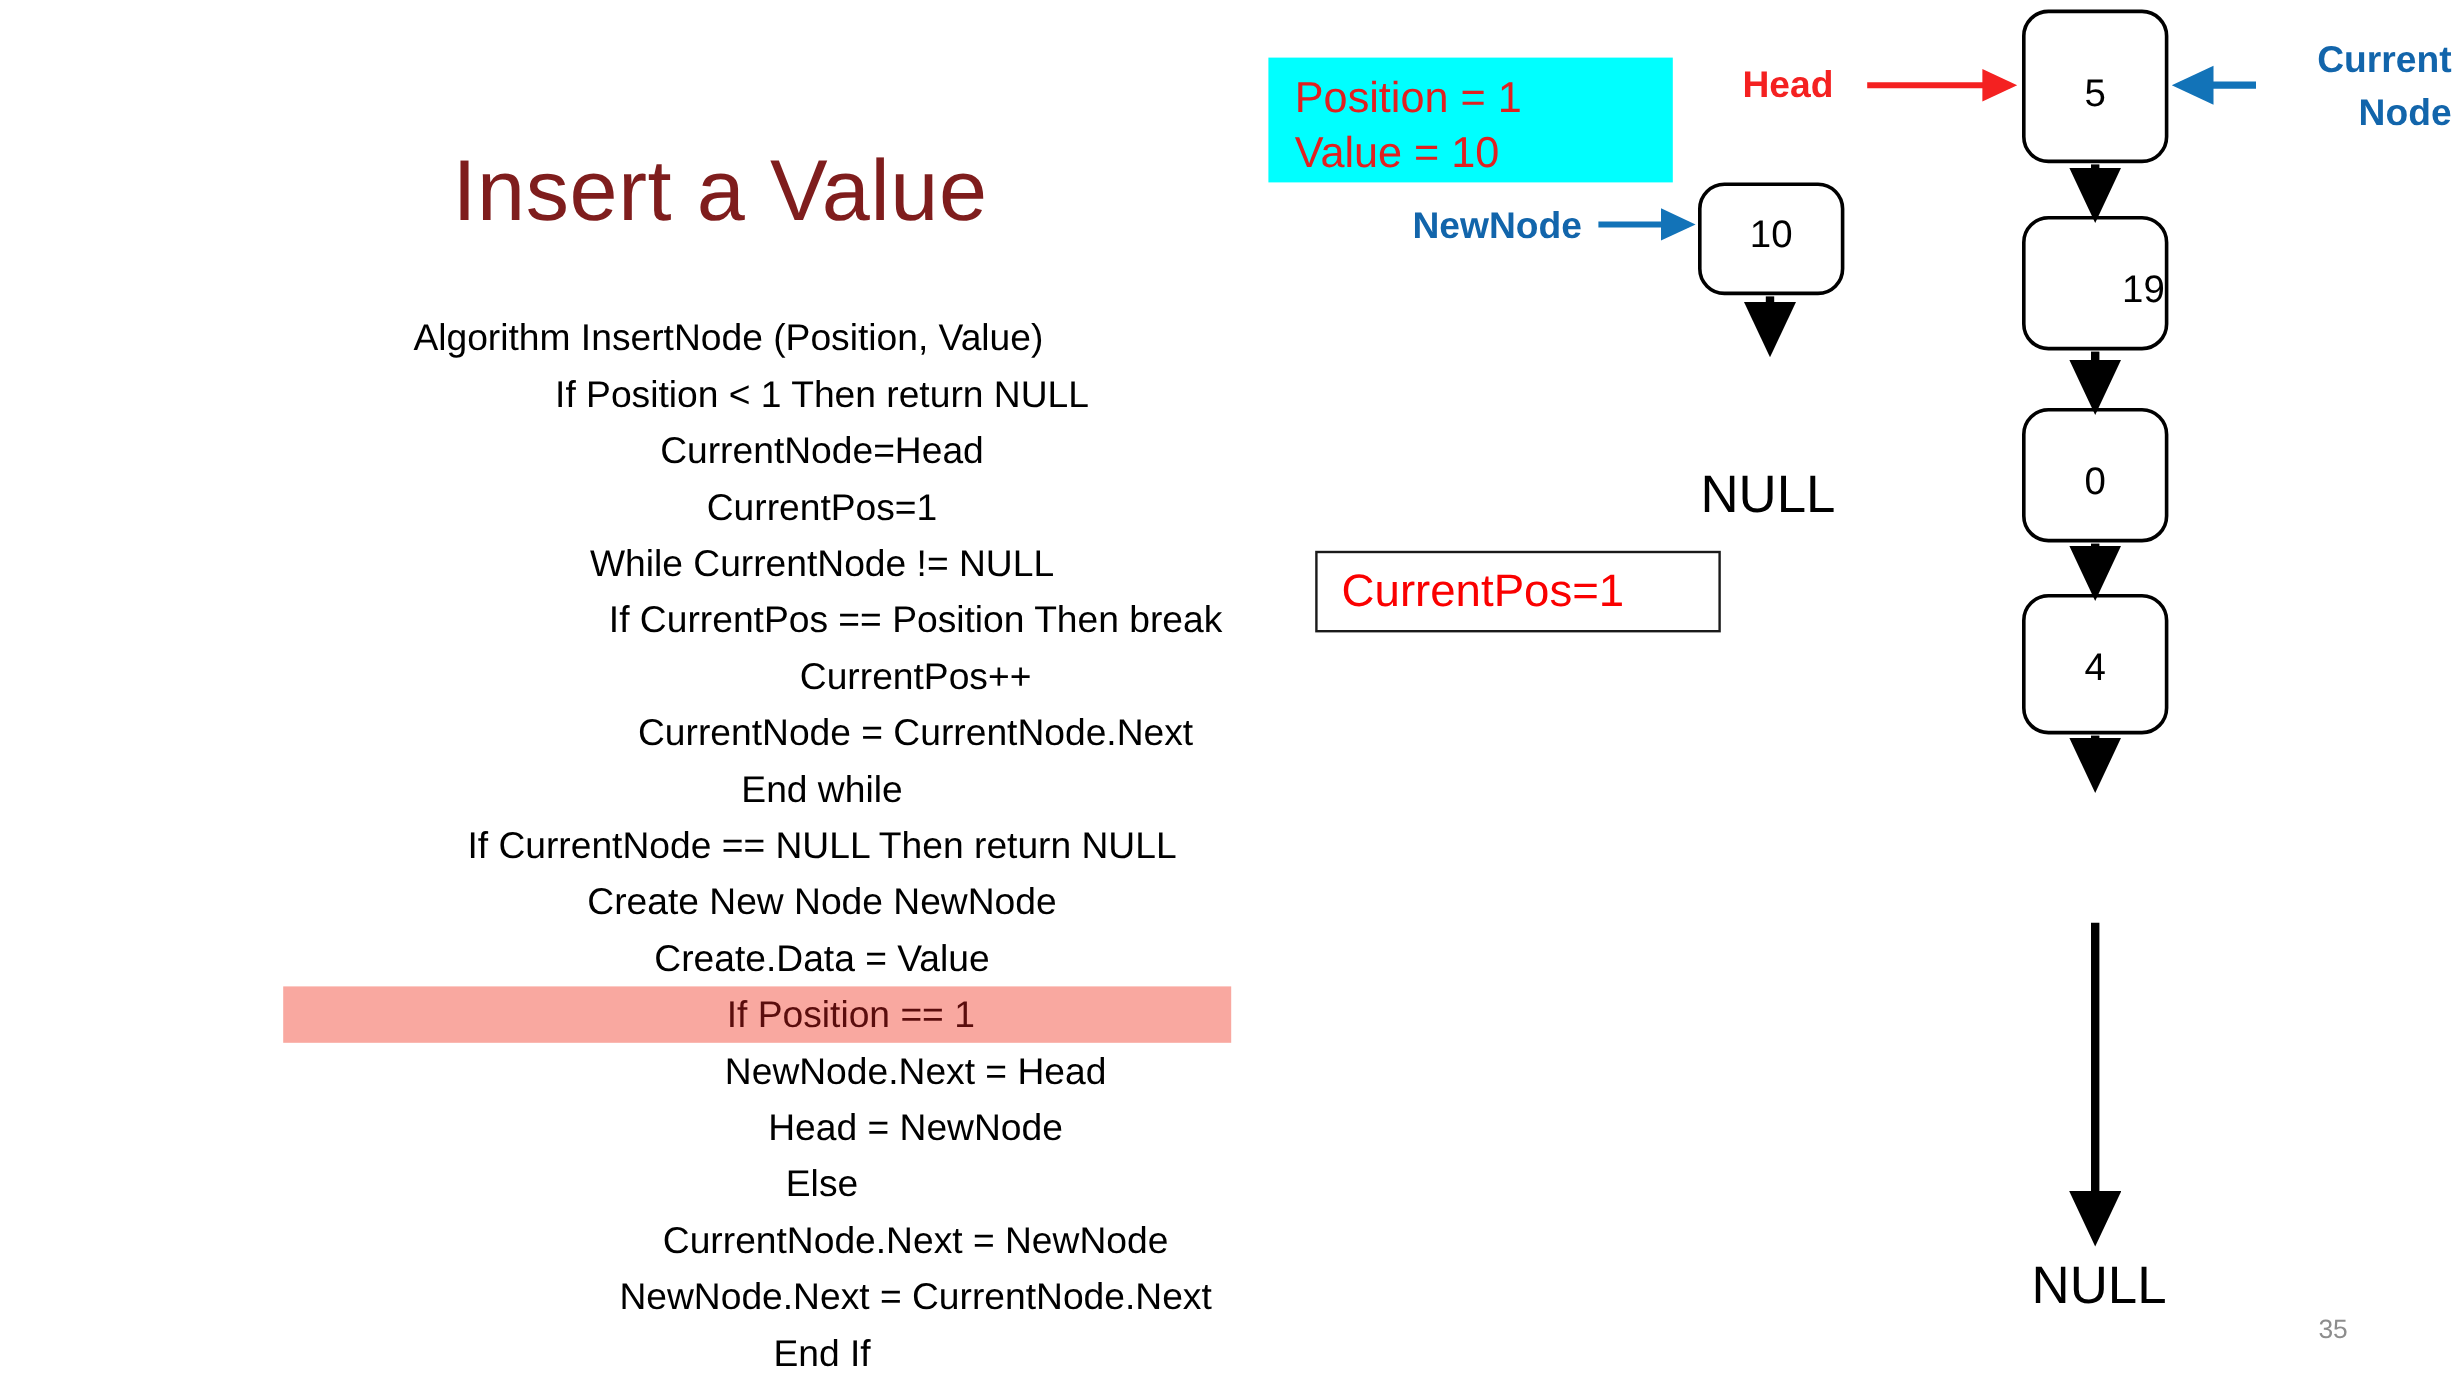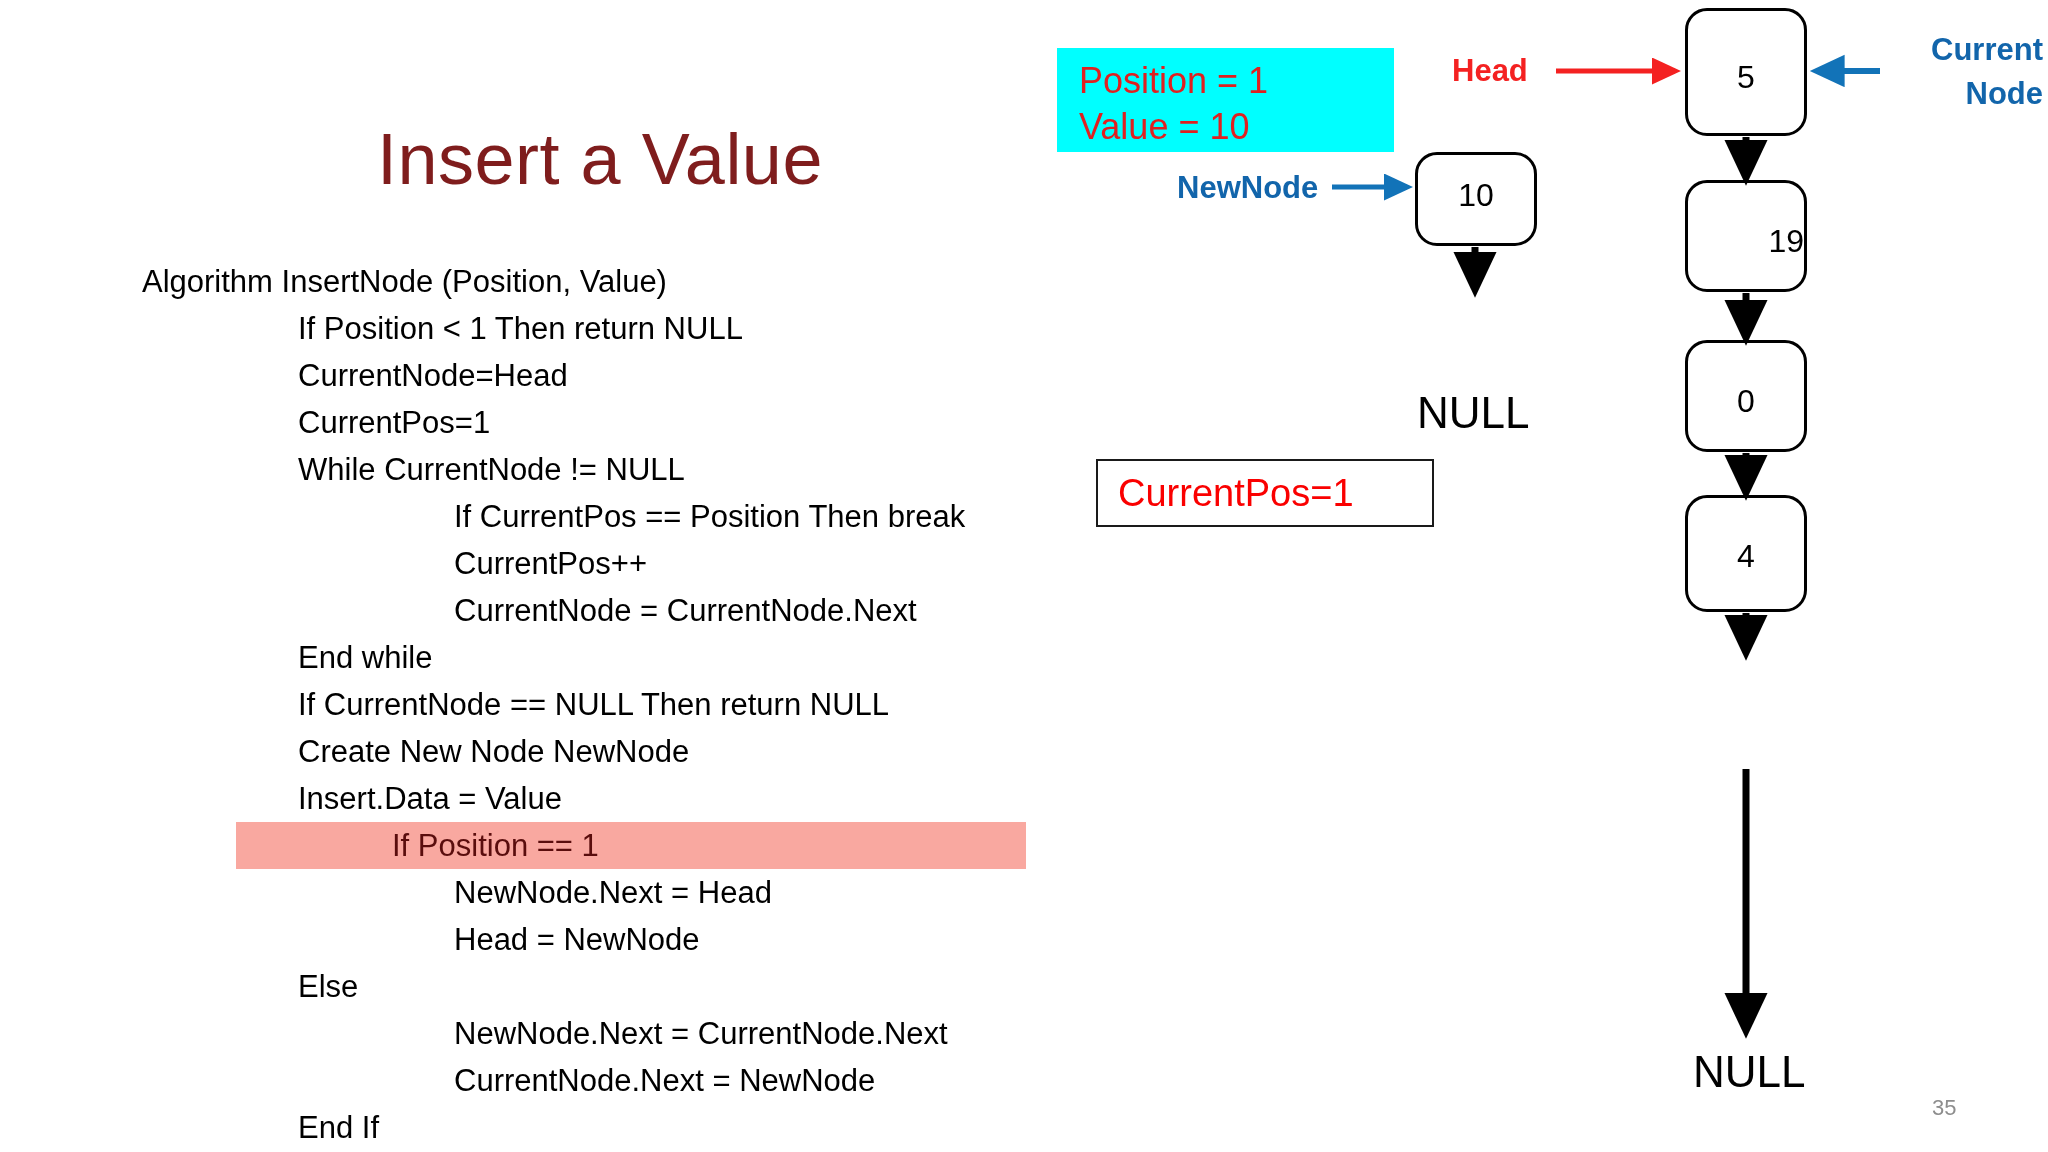--- a/index.html
+++ b/index.html
@@ -31,20 +31,21 @@
     letter-spacing: 0.5px;
     white-space: nowrap;
   }
 
   
   #algorithm {
     position: absolute;
     left: 142px;
     top: 258px;
     width: 930px;
+    text-align: center;
   }
   .algo-line {
     font-size: 31px;
     line-height: 47px;
     color: #000000;
     white-space: pre;
     height: 47px;
     display: block;
   }
   .algo-line.indent-0 { padding-left: 0px; }
@@ -197,27 +198,27 @@
       <div class="algo-line indent-1">If Position &lt; 1 Then return NULL</div>
       <div class="algo-line indent-1">CurrentNode=Head</div>
       <div class="algo-line indent-1">CurrentPos=1</div>
       <div class="algo-line indent-1">While CurrentNode != NULL</div>
       <div class="algo-line indent-2">If CurrentPos == Position Then break</div>
       <div class="algo-line indent-2">CurrentPos++</div>
       <div class="algo-line indent-2">CurrentNode = CurrentNode.Next</div>
       <div class="algo-line indent-1">End while</div>
       <div class="algo-line indent-1">If CurrentNode == NULL Then return NULL</div>
       <div class="algo-line indent-1">Create New Node NewNode</div>
-      <div class="algo-line indent-1">Insert.Data = Value</div>
+      <div class="algo-line indent-1">Create.Data = Value</div>
       <div class="algo-line indent-1 highlight">If Position == 1</div>
       <div class="algo-line indent-2">NewNode.Next = Head</div>
       <div class="algo-line indent-2">Head = NewNode</div>
       <div class="algo-line indent-1">Else</div>
+      <div class="algo-line indent-2">CurrentNode.Next = NewNode</div>
       <div class="algo-line indent-2">NewNode.Next = CurrentNode.Next</div>
-      <div class="algo-line indent-2">CurrentNode.Next = NewNode</div>
       <div class="algo-line indent-1">End If</div>
     </div>
 
   <div id="info-box">
     <div class="info-line">Position = 1</div>
     <div class="info-line">Value = 10</div>
   </div>
 
   <div id="currentpos-box">
     <span class="cp-text">CurrentPos=1</span>

